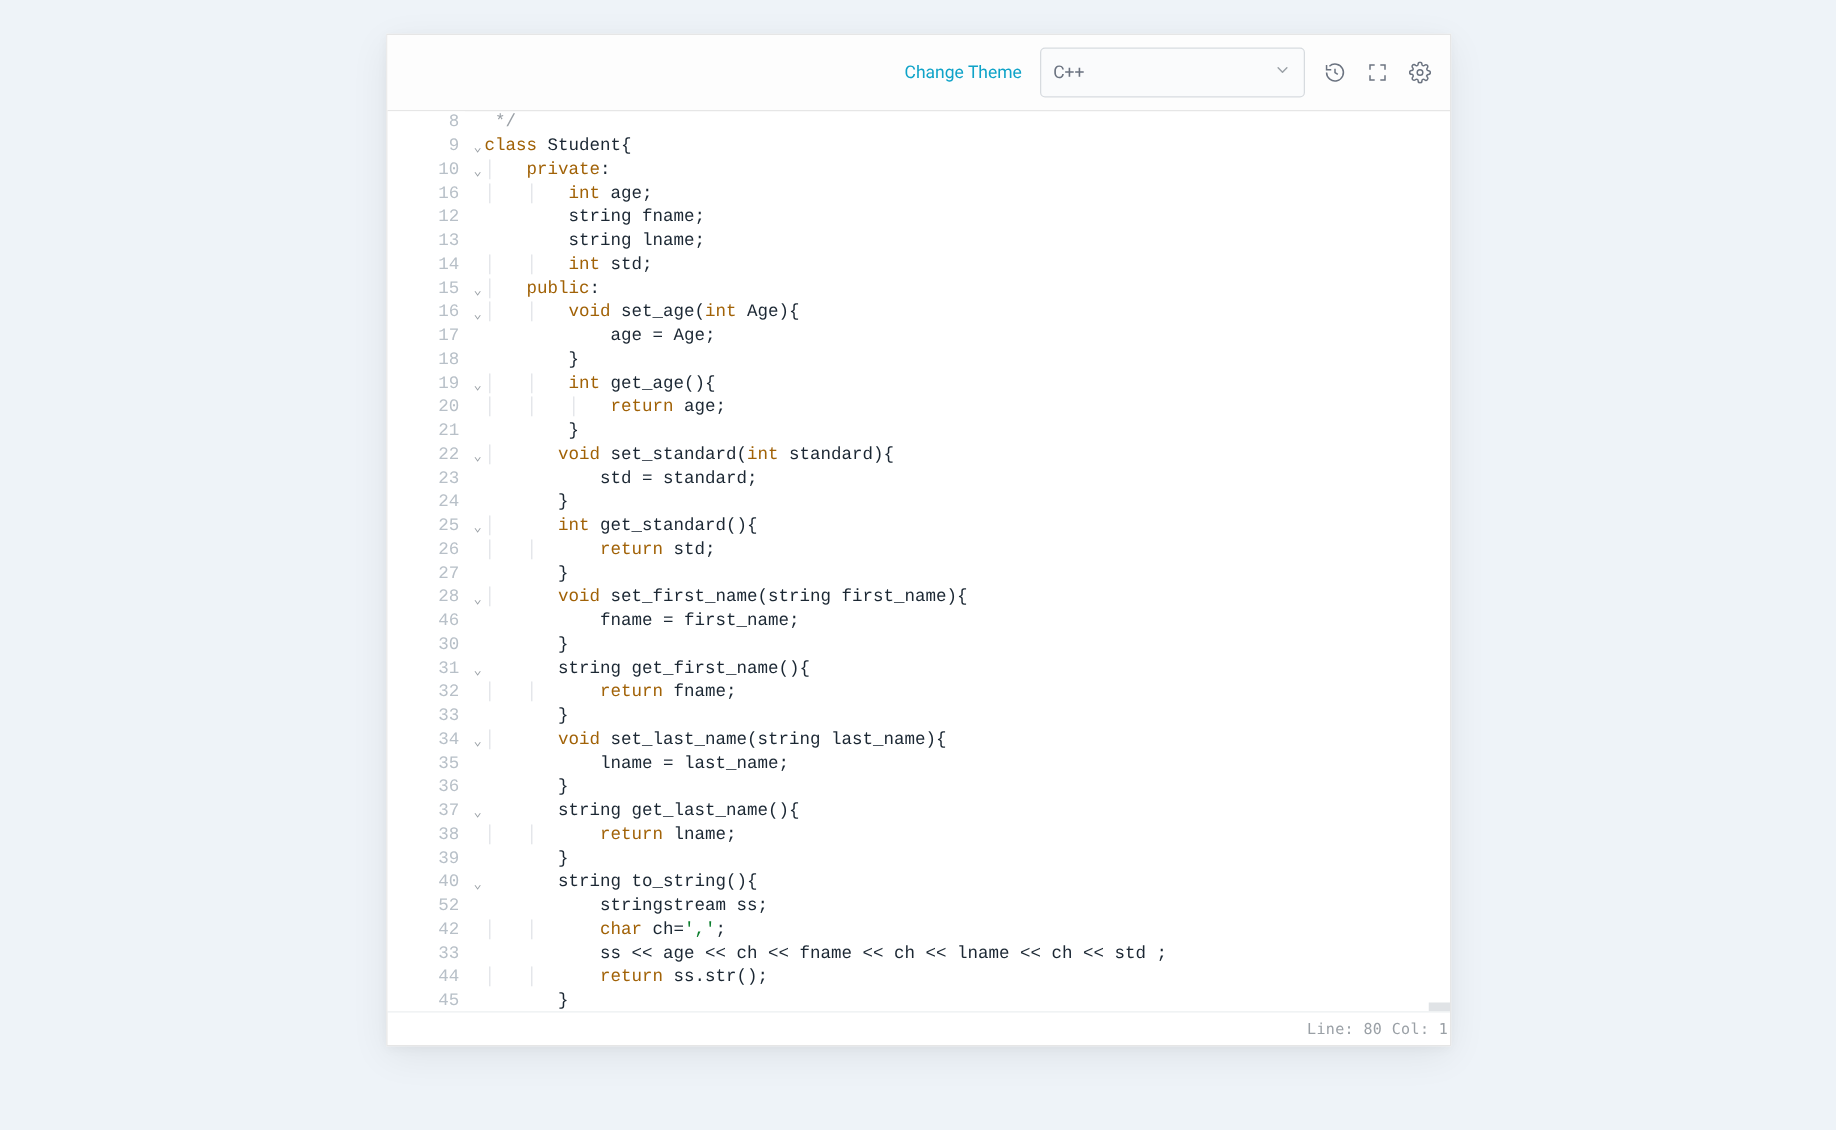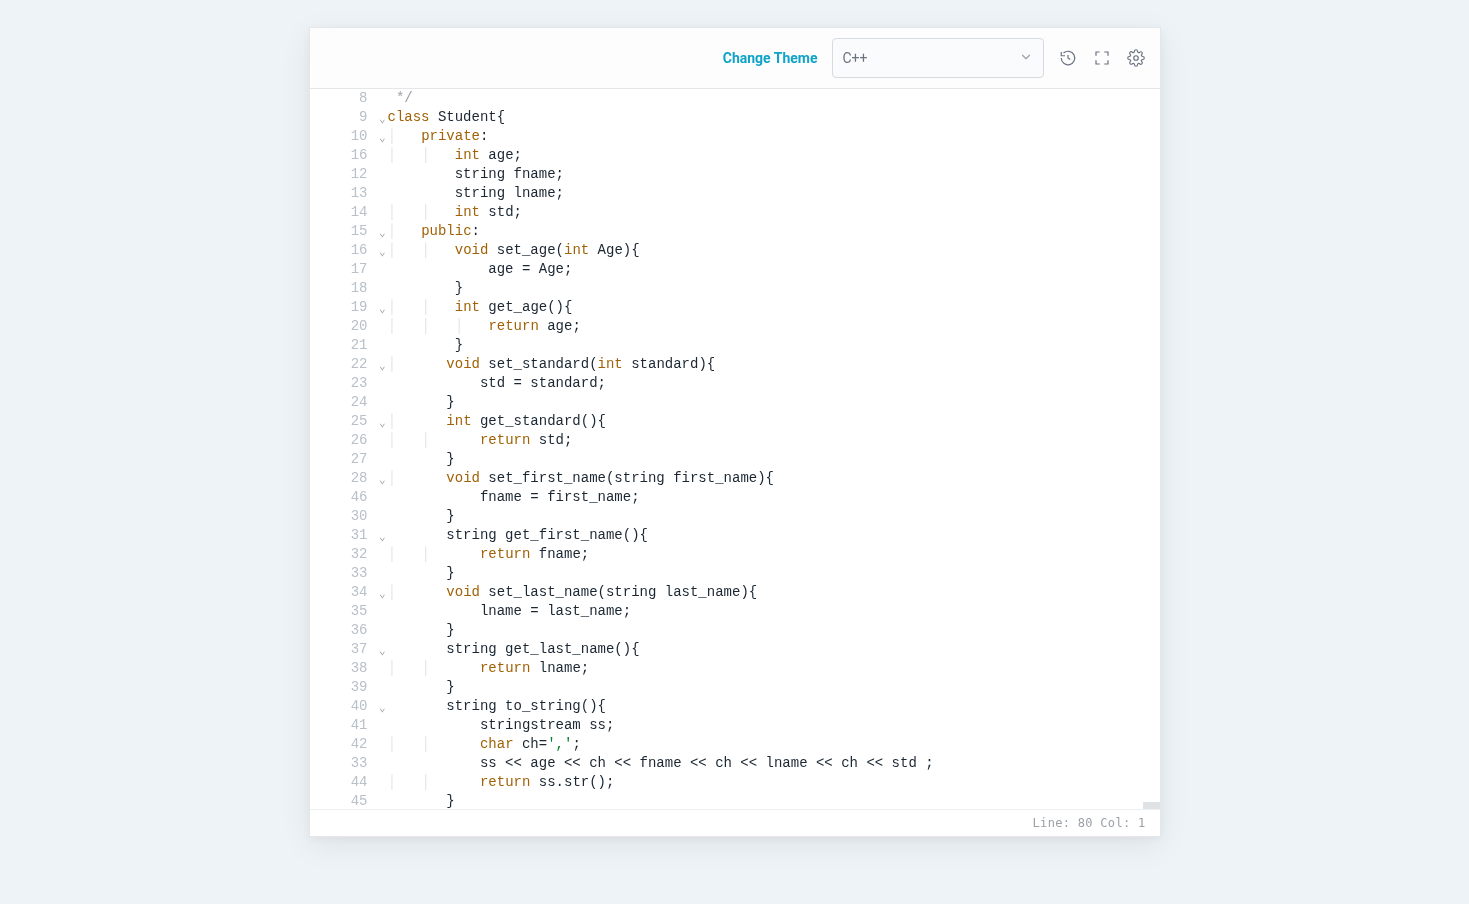--- a/index.html
+++ b/index.html
@@ -22,21 +22,21 @@
     border-bottom:1px solid #e6e6e6;
     background:#fdfdfd;
     display:flex;align-items:center;justify-content:flex-end;
     padding-right:14px;
     gap:14px;
   }
   .change-theme{
     color:#0fa3c8;
     font-size:14px;
     cursor:pointer;
-    font-weight:700;
+    font-weight:400;
   }
   .lang-select{
     width:190px;height:38px;
     border:1px solid #d7dbdf;border-radius:4px;
     background:#fafbfc;
     display:flex;align-items:center;justify-content:space-between;
     padding:0 10px;
     color:#6b7380;font-size:14px;cursor:pointer;
   }
   .chev{color:#9aa0a6;}
@@ -74,21 +74,21 @@
   .code .row{height:19px;}
   .tok-kw{color:#a16207;}   
   .tok-str{color:#0a7d2c;}
   .tok-cm{color:#9aa0a6;}
   
   .ig{color:#e1e4e8;}
   
   .status{
     height:26px;border-top:1px solid #eceff1;
     display:flex;align-items:center;justify-content:flex-end;
-    padding-right:14px;
+    padding-right:1px;
     font-family:"SFMono-Regular",Consolas,Menlo,monospace;
     font-size:12px;color:#9aa0a6;letter-spacing:.3px;
   }
   
   .sb-hint{
     position:absolute;right:0;bottom:0;width:17px;height:7px;
     background:#e0e3e6;
   }
 </style>
 </head>
@@ -157,21 +157,21 @@
         <div class="ln">31<span class="fold">⌄</span></div>
         <div class="ln">32</div>
         <div class="ln">33</div>
         <div class="ln">34<span class="fold">⌄</span></div>
         <div class="ln">35</div>
         <div class="ln">36</div>
         <div class="ln">37<span class="fold">⌄</span></div>
         <div class="ln">38</div>
         <div class="ln">39</div>
         <div class="ln">40<span class="fold">⌄</span></div>
-        <div class="ln">41</div>
+        <div class="ln">52</div>
         <div class="ln">42</div>
         <div class="ln">33</div>
         <div class="ln">44</div>
         <div class="ln">45</div>
       </div>
     <div class="code" id="code"><div class="row"><span> </span><span class="tok-cm">*/</span></div><div class="row"><span class="tok-kw">class</span><span> Student{</span></div><div class="row"><span><span class="ig">│</span>   </span><span class="tok-kw">private</span><span>:</span></div><div class="row"><span><span class="ig">│</span>   <span class="ig">│</span>   </span><span class="tok-kw">int</span><span> age;</span></div><div class="row"><span>        string fname;</span></div><div class="row"><span>        string lname;</span></div><div class="row"><span><span class="ig">│</span>   <span class="ig">│</span>   </span><span class="tok-kw">int</span><span> std;</span></div><div class="row"><span><span class="ig">│</span>   </span><span class="tok-kw">public</span><span>:</span></div><div class="row"><span><span class="ig">│</span>   <span class="ig">│</span>   </span><span class="tok-kw">void</span><span> set_age(</span><span class="tok-kw">int</span><span> Age){</span></div><div class="row"><span>            age = Age;</span></div><div class="row"><span>        }</span></div><div class="row"><span><span class="ig">│</span>   <span class="ig">│</span>   </span><span class="tok-kw">int</span><span> get_age(){</span></div><div class="row"><span><span class="ig">│</span>   <span class="ig">│</span>   <span class="ig">│</span>   </span><span class="tok-kw">return</span><span> age;</span></div><div class="row"><span>        }</span></div><div class="row"><span><span class="ig">│</span>      </span><span class="tok-kw">void</span><span> set_standard(</span><span class="tok-kw">int</span><span> standard){</span></div><div class="row"><span>           std = standard;</span></div><div class="row"><span>       }</span></div><div class="row"><span><span class="ig">│</span>      </span><span class="tok-kw">int</span><span> get_standard(){</span></div><div class="row"><span><span class="ig">│</span>   <span class="ig">│</span>      </span><span class="tok-kw">return</span><span> std;</span></div><div class="row"><span>       }</span></div><div class="row"><span><span class="ig">│</span>      </span><span class="tok-kw">void</span><span> set_first_name(string first_name){</span></div><div class="row"><span>           fname = first_name;</span></div><div class="row"><span>       }</span></div><div class="row"><span>       string get_first_name(){</span></div><div class="row"><span><span class="ig">│</span>   <span class="ig">│</span>      </span><span class="tok-kw">return</span><span> fname;</span></div><div class="row"><span>       }</span></div><div class="row"><span><span class="ig">│</span>      </span><span class="tok-kw">void</span><span> set_last_name(string last_name){</span></div><div class="row"><span>           lname = last_name;</span></div><div class="row"><span>       }</span></div><div class="row"><span>       string get_last_name(){</span></div><div class="row"><span><span class="ig">│</span>   <span class="ig">│</span>      </span><span class="tok-kw">return</span><span> lname;</span></div><div class="row"><span>       }</span></div><div class="row"><span>       string to_string(){</span></div><div class="row"><span>           stringstream ss;</span></div><div class="row"><span><span class="ig">│</span>   <span class="ig">│</span>      </span><span class="tok-kw">char</span><span> ch=</span><span class="tok-str">','</span><span>;</span></div><div class="row"><span>           ss &lt;&lt; age &lt;&lt; ch &lt;&lt; fname &lt;&lt; ch &lt;&lt; lname &lt;&lt; ch &lt;&lt; std ;</span></div><div class="row"><span><span class="ig">│</span>   <span class="ig">│</span>      </span><span class="tok-kw">return</span><span> ss.str();</span></div><div class="row"><span>       }</span></div></div>
     <div class="sb-hint"></div>
   </div>
 
   <div class="status">

